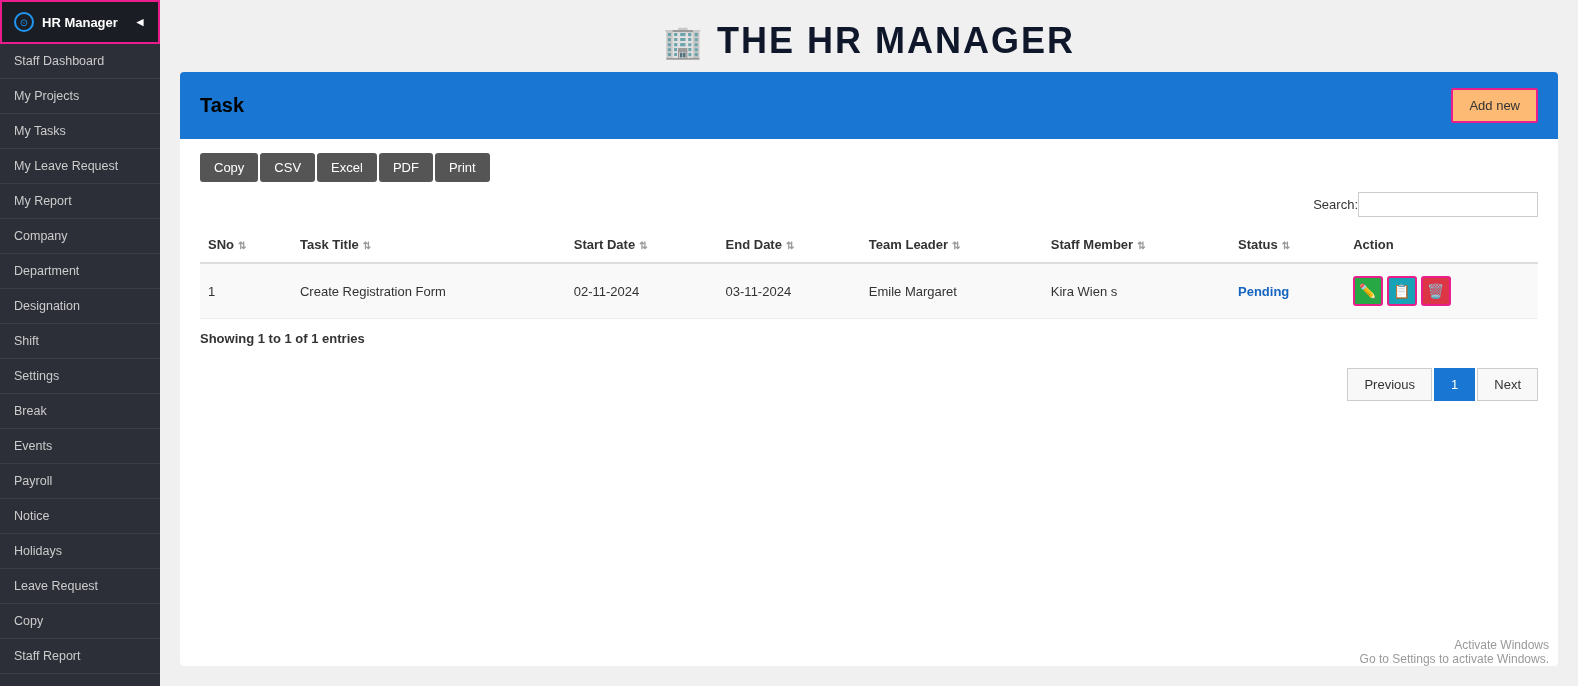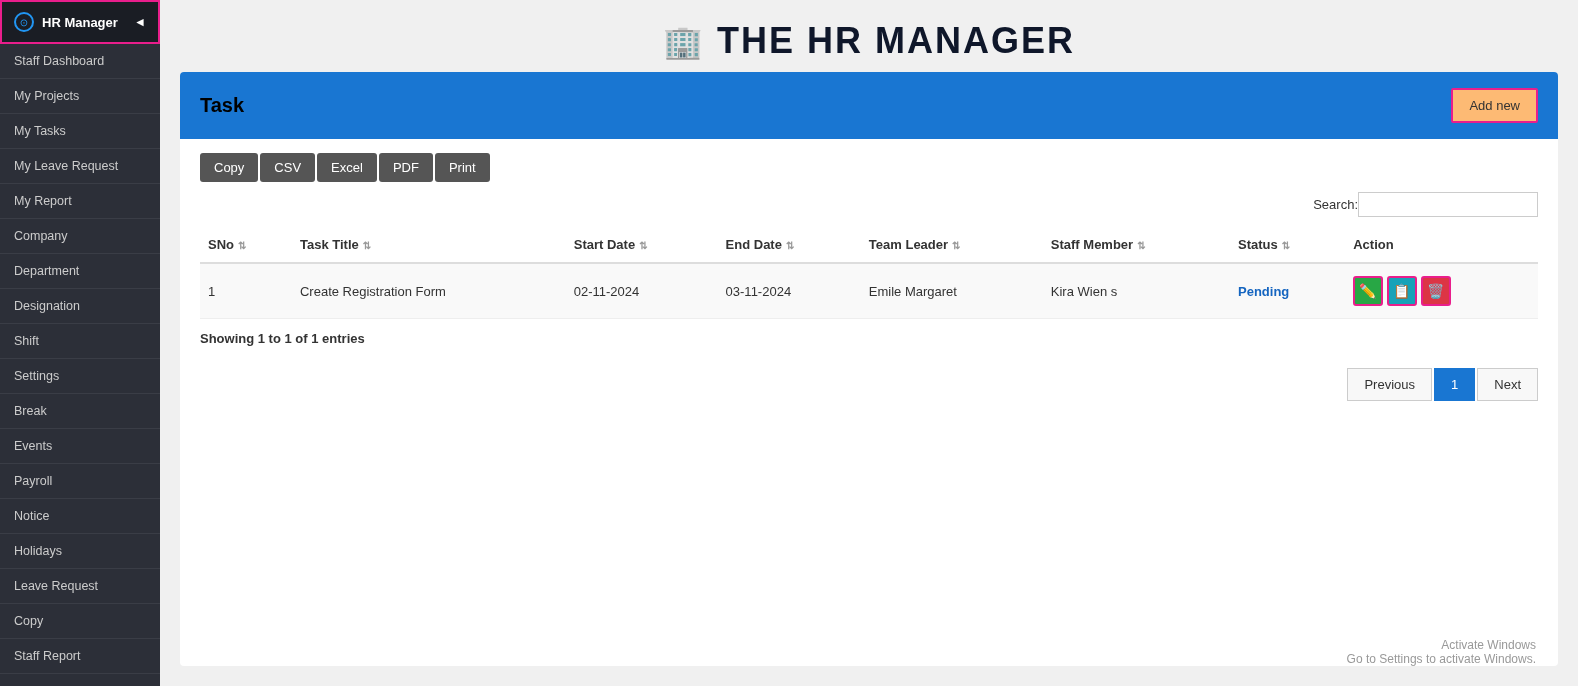--- a/index.html
+++ b/index.html
@@ -212,21 +212,21 @@
     }
     .page-btn.active {
       background: #1976D2;
       color: #fff;
       border-color: #1976D2;
     }
 
     .activate-windows {
       position: fixed;
       bottom: 20px;
-      right: 42px;
+      right: 29px;
       color: #999;
       font-size: 12px;
       text-align: right;
     }
   </style>
 </head>
 <body>
 
 <nav class="sidebar">
   <div class="sidebar-header">

